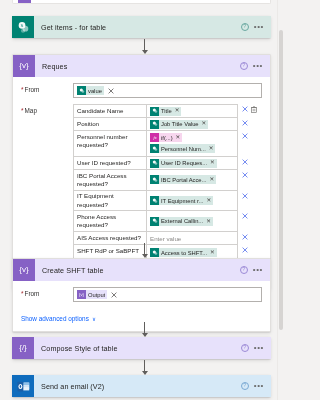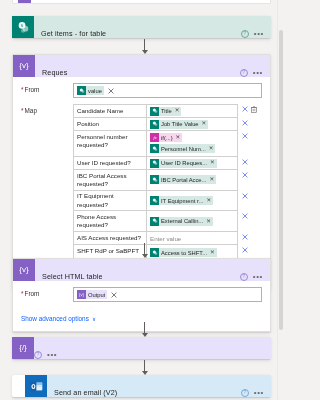--- a/index.html
+++ b/index.html
@@ -47,28 +47,28 @@
   .card {
     position: absolute; left: 12px; width: 259px;
     background: #fff;
     border: 1px solid #e1dfdd;
     border-radius: 2px;
     box-shadow: 0 0.3px 0.9px rgba(0,0,0,0.08), 0 1.6px 3.6px rgba(0,0,0,0.08);
   }
   .card.collapsed { border: none; box-shadow: 0 0.3px 0.9px rgba(0,0,0,0.10), 0 1.6px 3.6px rgba(0,0,0,0.09); }
 
   .chead {
-    display: flex; align-items: flex-end;
+    display: flex; align-items: center;
     height: 22px;
     padding: 0 4px 0 0;
     position: relative;
   }
   .chead.teal   { background: #d6e8e4; }
   .chead.purple { background: #e7e1fb; }
-  .chead.blue   { background: #d6e9f7; margin-left: 13px; }
+  .chead.blue   { background: #d6e9f7; }
 
   .cicon {
     width: 22px; height: 22px;
     flex: 0 0 22px;
     display: flex; align-items: center; justify-content: center;
     color: #fff;
   }
   .cicon.sp   { background: #008272; }
   .cicon.pur  { background: #8661c5; }
   .cicon.ol   { background: #0f6cbd; }
@@ -501,21 +501,21 @@
   <div class="conn" style="top:243px; height:15px;">
     <div class="line"></div>
       <div class="head"></div>
   </div>
 
   <div class="card" style="top:258px;">
     <div class="chead purple">
       <div class="cicon pur">
         <span class="glyph">{v}</span>
       </div>
-      <div class="ctitle">Select HTML table</div>
+      <div class="ctitle">Create SHFT table</div>
       <div class="chead-actions">
         <div class="infoic">?</div>
         <div class="ellip">•••</div>
       </div>
     </div>
     <div class="cbody" style="padding-bottom:6px;">
       <div class="frow" style="margin-bottom:5px;">
         <div class="flabel">
           <span class="req">*</span><span>From</span>
         </div>
@@ -545,20 +545,21 @@
   <div class="conn" style="top:322px; height:15px;">
     <div class="line"></div>
       <div class="head"></div>
   </div>
 
   <div class="card collapsed" style="top:337px;">
     <div class="chead purple">
       <div class="cicon pur">
         <span class="glyph">{/}</span>
       </div>
+      <div class="ctitle">Compose Style of table</div>
       <div class="chead-actions">
         <div class="infoic">?</div>
         <div class="ellip">•••</div>
       </div>
     </div>
   </div>
 
   <div class="conn" style="top:360px; height:15px;">
     <div class="line"></div>
       <div class="head"></div>

